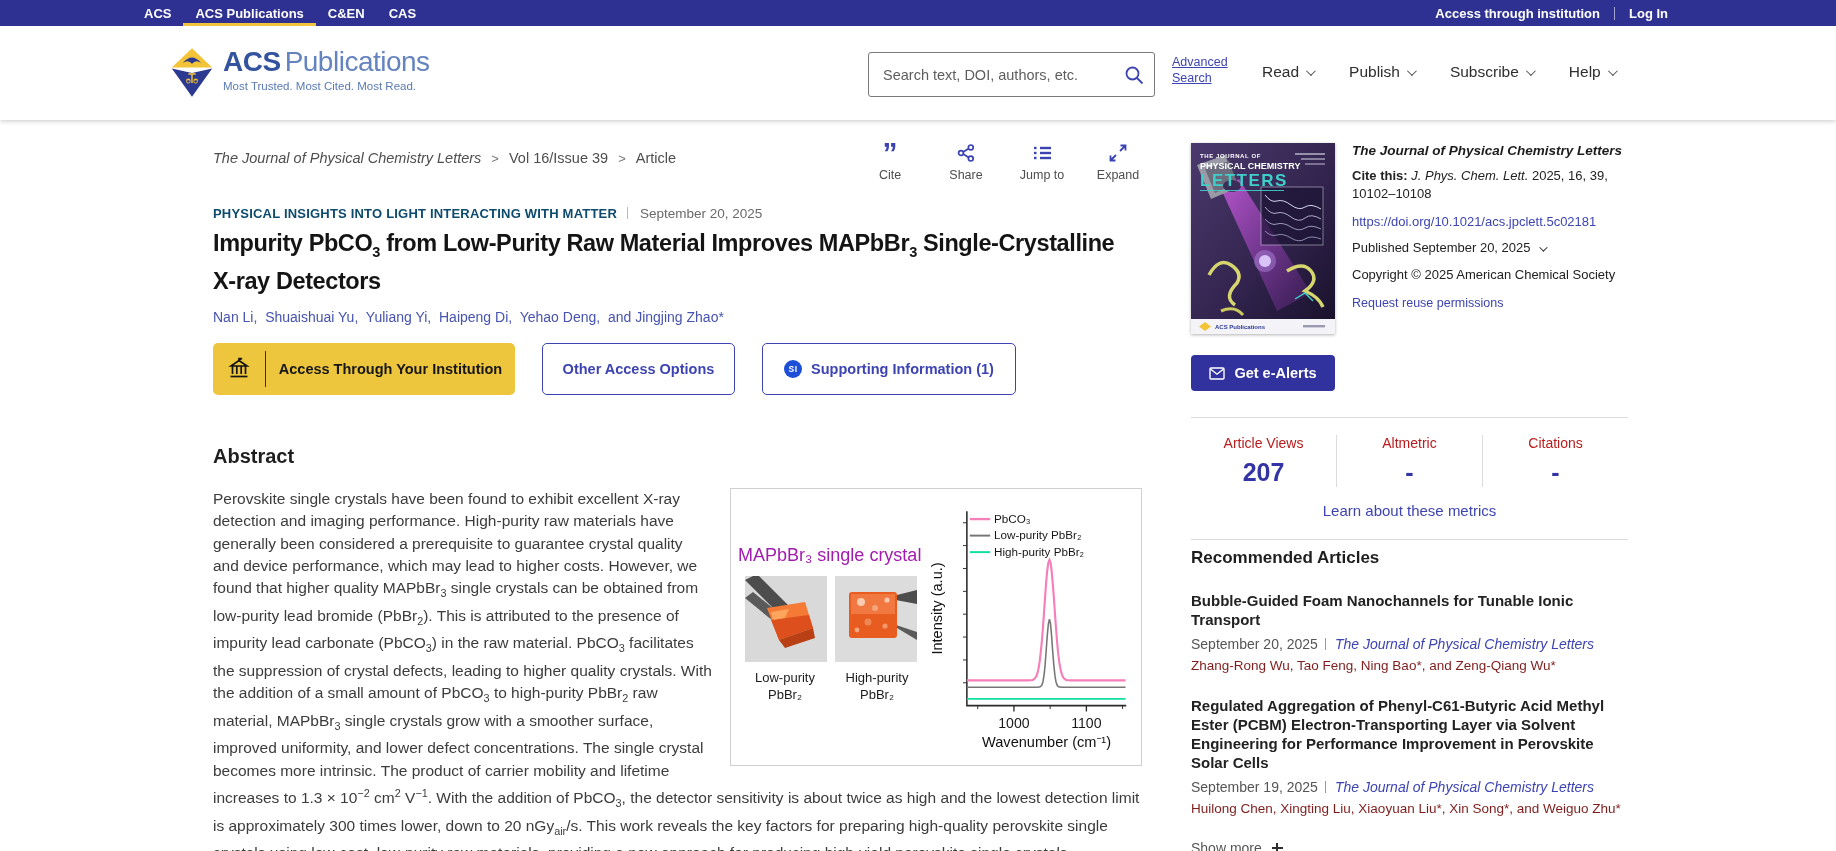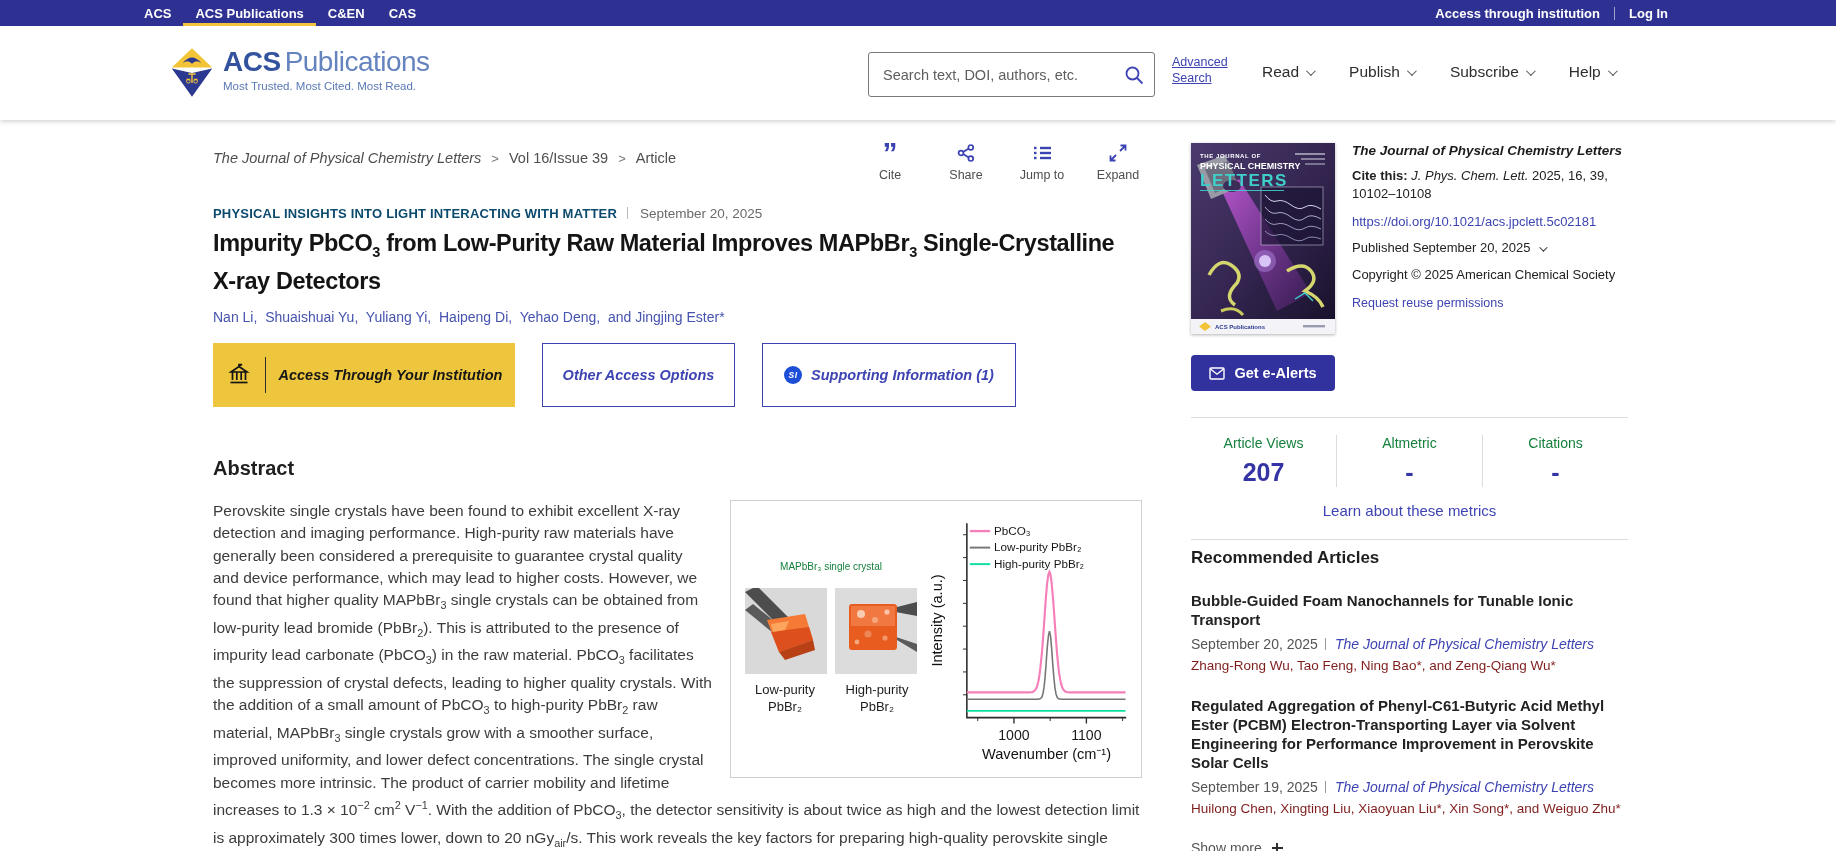--- a/index.html
+++ b/index.html
@@ -51,38 +51,38 @@
   .cat-date { color:#6a6a6a; font-size:13.5px; }
   .cat-date:before { content:""; display:inline-block; width:1px; height:12px; background:#bbb; margin:0 12px 0 10px; vertical-align:-1px; }
 
   .title { margin-top:8px; font-size:23.5px; font-weight:bold; letter-spacing:-0.4px; line-height:29px; color:#141414; }
   .title sub { font-size:62%; }
   .authors { margin-top:13px; font-size:14px; color:#4653af; }
   .authors span { cursor:pointer; }
   .authors span:not(:last-child):after { content:",  "; white-space:pre; }
 
   .btn-row { margin-top:18px; display:flex; gap:27px; }
-  .btn { height:64px; border-radius:0; display:flex; align-items:center; cursor:pointer;font-style:italic; }
+  .btn { height:52px; border-radius:5px; display:flex; align-items:center; cursor:pointer; }
   .btn-yellow { width:302px; background:#edc63e; }
   .btn-yellow .icz { width:52px; display:flex; justify-content:center; }
   .btn-yellow .vdiv { width:1px; height:36px; background:#2f2f2f; }
   .btn-yellow .blbl { flex:1; text-align:center; font-size:14.5px; font-weight:bold; color:#161616; }
   .btn-outline { border:1px solid #3d44b2; background:#fff; justify-content:center; gap:9px; font-size:14.5px; font-weight:bold; color:#3d44b2; }
   .btn-other { width:193px; }
   .btn-si { width:254px; }
   .si-badge { width:18px; height:18px; border-radius:50%; background:#1d4ed8; color:#fff; font-size:8.5px; font-weight:bold; display:flex; align-items:center; justify-content:center; letter-spacing:.5px; }
 
   .abs-head { margin-top:50px; font-size:20px; font-weight:bold; color:#1f1f1f; }
   .abs-body { margin-top:20px; font-size:15.5px; line-height:22.4px; color:#3c3c3c; }
   .abs-body sub, .abs-body sup { font-size:70%; }
 
   
   .figure { float:right; width:412px; height:278px; border:1px solid #cfcfcf; background:#fff; margin:0 0 10px 18px; padding:7px; display:flex; cursor:pointer; }
   .fig-left { width:186px; padding-top:48px; }
-  .fig-head { text-align:center; font-size:10px; color:#15803d; }
+  .fig-head { font-size:18px; color:#a21caf; }
   .fig-photos { display:flex; justify-content:center; gap:8px; margin-top:10px; }
   .fig-labels { display:flex; justify-content:center; gap:8px; margin-top:8px; }
   .fig-labels div { width:84px; text-align:center; font-size:13px; line-height:1.3; color:#1d1d1d; }
   .fig-chart { flex:1; display:flex; align-items:flex-start; justify-content:flex-end; }
 
   
   .aside { position:absolute; left:1191px; top:143px; width:437px; }
   .cover { position:absolute; left:0; top:0; width:144px; height:191px; cursor:pointer; box-shadow:0 1px 3px rgba(0,0,0,.3); }
   .cite-box { position:absolute; left:161px; top:0; width:276px; font-size:13px; color:#222; }
   .cb-journal { font-weight:bold; font-style:italic; font-size:13.5px; color:#1c1c1c; }
@@ -94,21 +94,21 @@
   .cb-pub .chev { border-color:#333; margin-left:8px; width:6px; height:6px; }
   .cb-copy { margin-top:12px; }
   .cb-reuse { margin-top:14px; font-size:12.5px; color:#3d44b2; cursor:pointer; }
 
   .alerts-btn { position:absolute; left:0; top:212px; width:144px; height:36px; background:#32329f; border-radius:4px; color:#fff; font-size:14.5px; font-weight:bold; display:flex; align-items:center; justify-content:center; gap:9px; cursor:pointer; }
 
   .metrics { position:absolute; left:0; top:274px; width:437px; border-top:1px solid #dcdcdc; border-bottom:1px solid #dcdcdc; padding:17px 0 20px; }
   .metrics-row { display:flex; }
   .metric { flex:1; text-align:center; }
   .metric + .metric { border-left:1px solid #dcdcdc; }
-  .m-label { font-size:14px; color:#15803d; }
+  .m-label { font-size:14px; color:#b91c1c; }
   .m-value { margin-top:7px; font-size:25px; font-weight:bold; color:#3434a4; }
   .m-link { margin-top:15px; text-align:center; font-size:15px; color:#3d44b2; cursor:pointer; }
 
   .rec { position:absolute; left:0; top:405px; width:437px; }
   .rec-head { font-size:17px; font-weight:bold; color:#1e1e1e; }
   .rec-art { margin-top:23px; }
   .ra-title { font-size:15px; font-weight:bold; color:#222; line-height:19px; cursor:pointer; }
   .ra-meta { margin-top:7px; font-size:14px; color:#555; }
   .ra-journal { font-style:italic; color:#3d44b2; cursor:pointer; }
   .ra-journal:before { content:""; display:inline-block; width:1px; height:12px; background:#999; margin:0 9px 0 7px; vertical-align:-1px; }
@@ -232,21 +232,21 @@
       </div>
     </div>
 
     <div class="category-row">
       <span class="category">PHYSICAL INSIGHTS INTO LIGHT INTERACTING WITH MATTER</span><span class="cat-date">September 20, 2025</span>
     </div>
 
     <h1 class="title">Impurity PbCO<sub>3</sub> from Low-Purity Raw Material Improves MAPbBr<sub>3</sub> Single-Crystalline X-ray Detectors</h1>
 
     <div class="authors">
-      <span>Nan Li</span><span>Shuaishuai Yu</span><span>Yuliang Yi</span><span>Haipeng Di</span><span>Yehao Deng</span><span>and Jingjing Ester*</span>
+      <span>Nan Li</span><span>Shuaishuai Yu</span><span>Yuliang Yi</span><span>Haipeng Di</span><span>Yehao Deng</span><span>and Jingjing Zhao*</span>
     </div>
 
     <div class="btn-row">
       <div class="btn btn-yellow">
         <span class="icz">
           <svg width="24" height="24" viewBox="0 0 24 24" fill="none" stroke="#141414" stroke-width="1.7">
               <path d="M4 9 L12 3.5 L20 9 Z"></path>
               <path d="M5.5 9 v8 M9.8 9 v8 M14.2 9 v8 M18.5 9 v8"></path>
               <path d="M3.5 19.5 h17"></path>
               <path d="M12 3.5 v-2 h3 l-3 1.2"></path>

